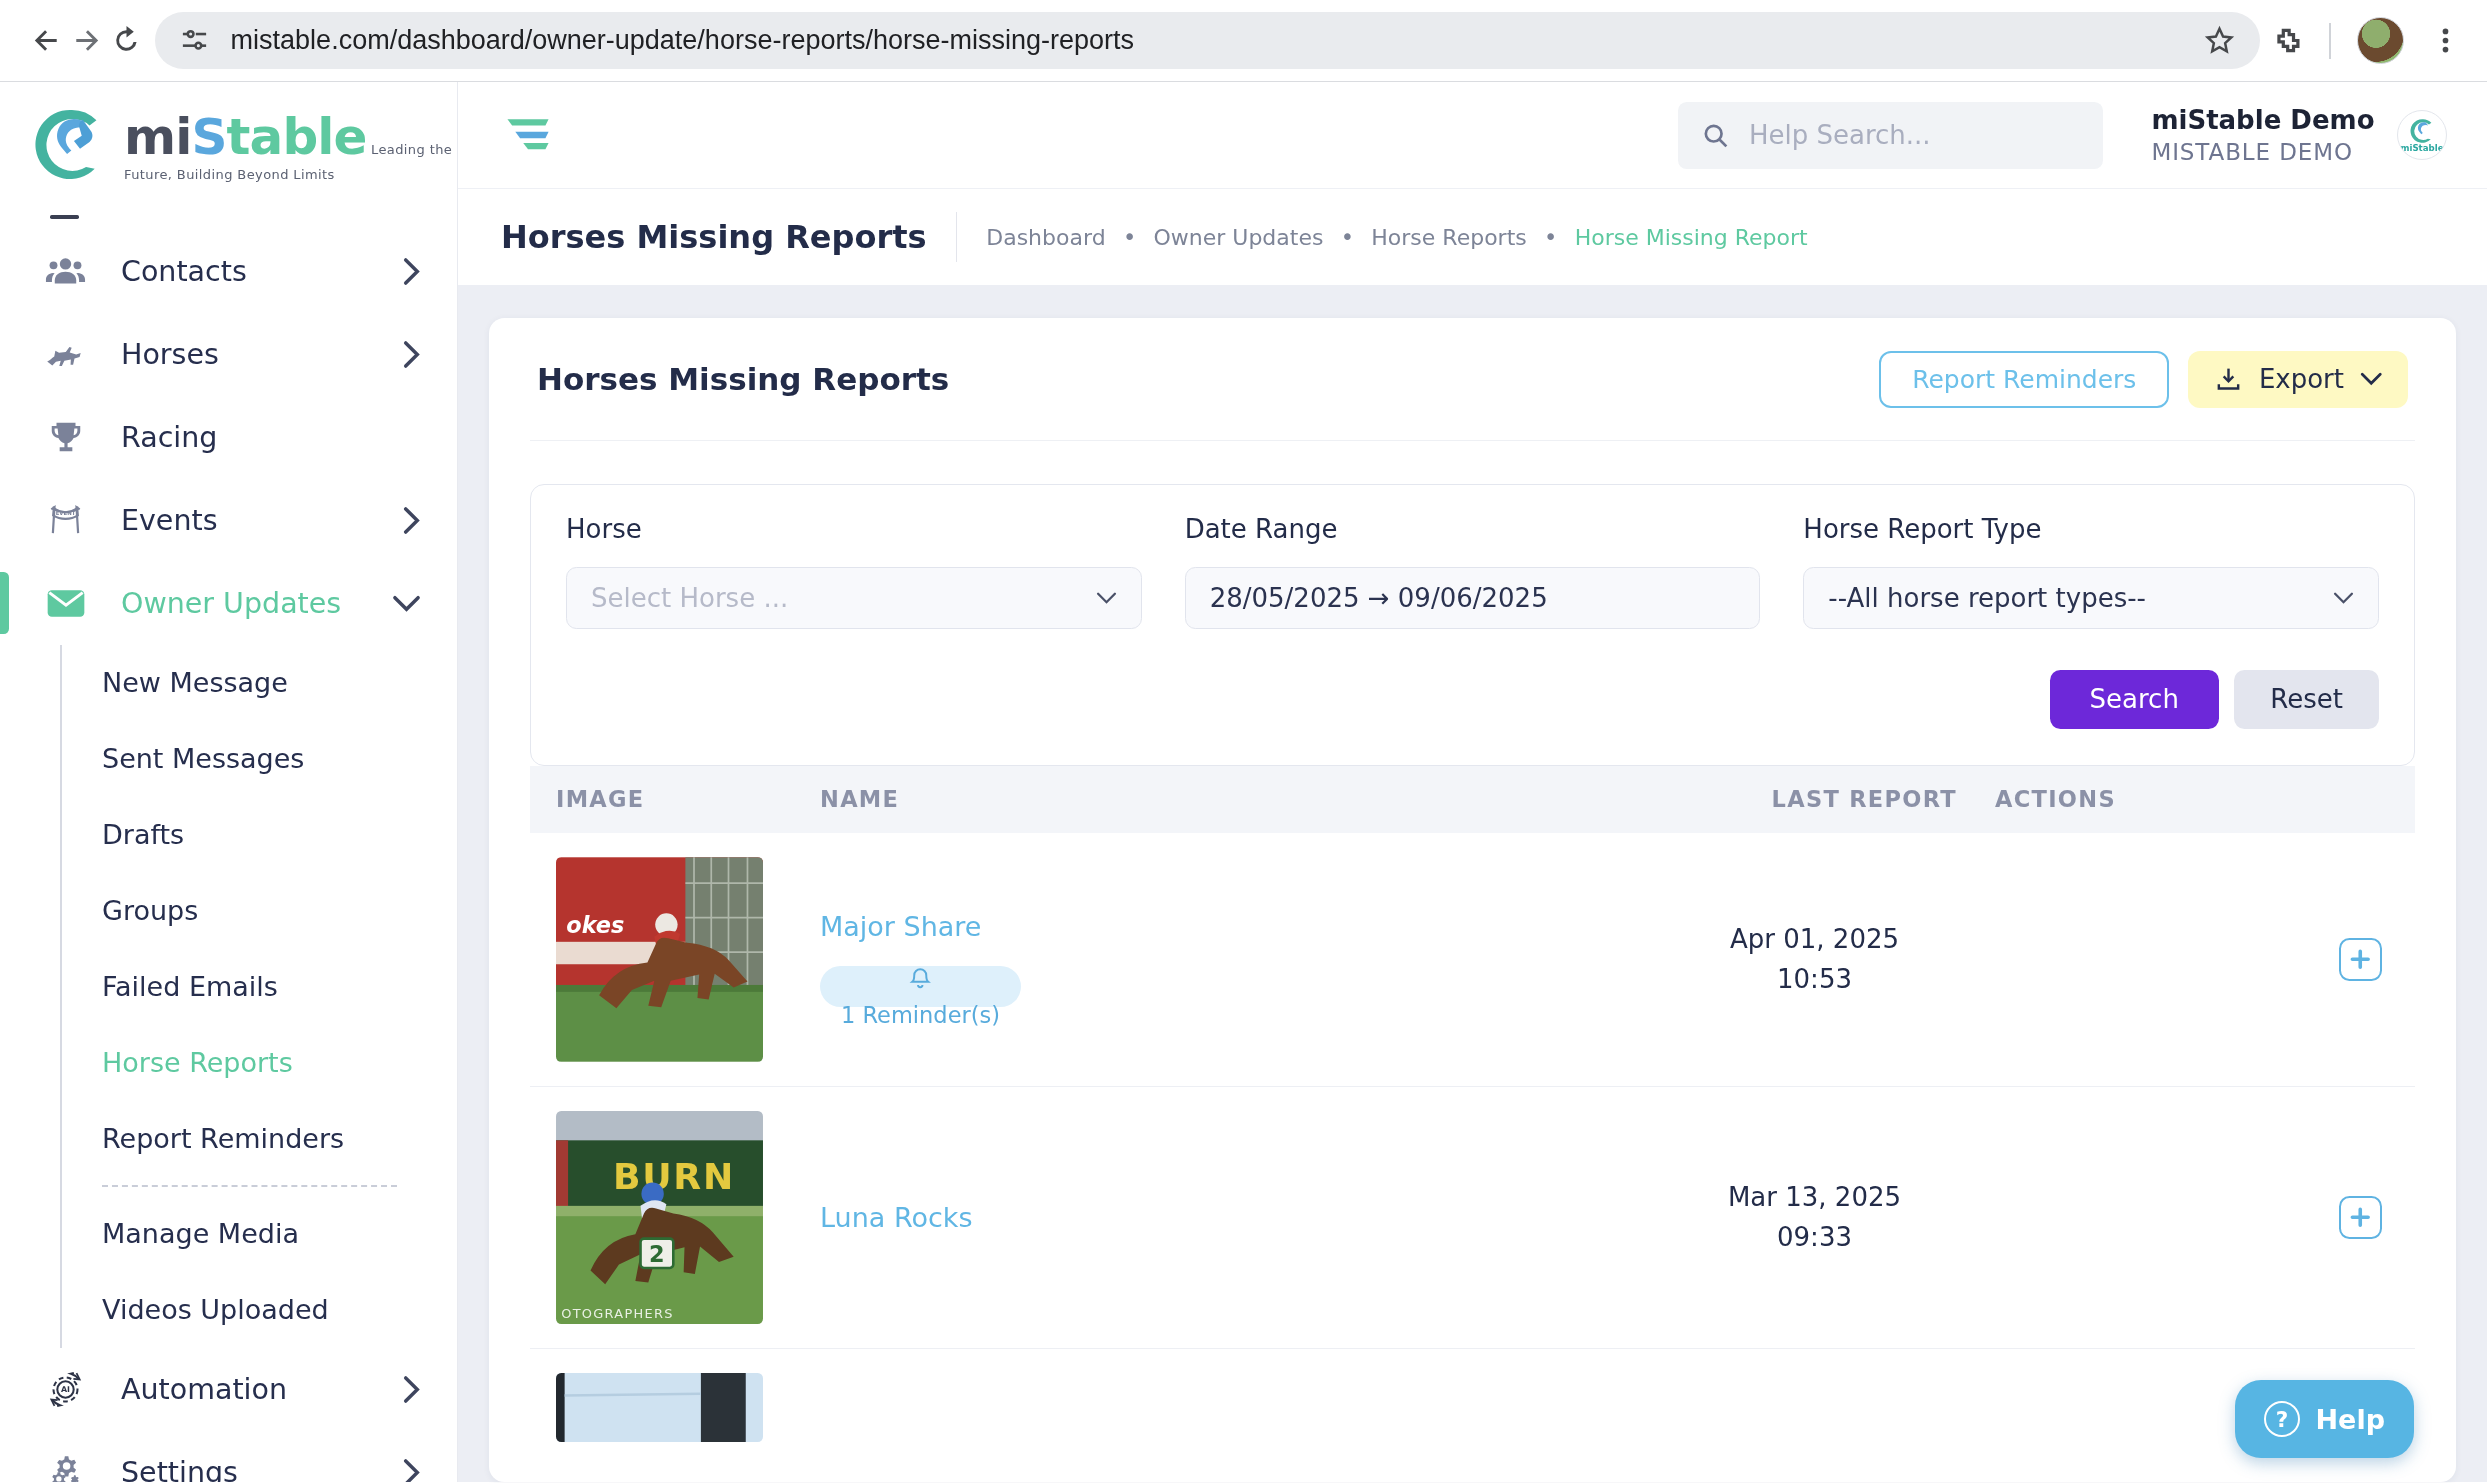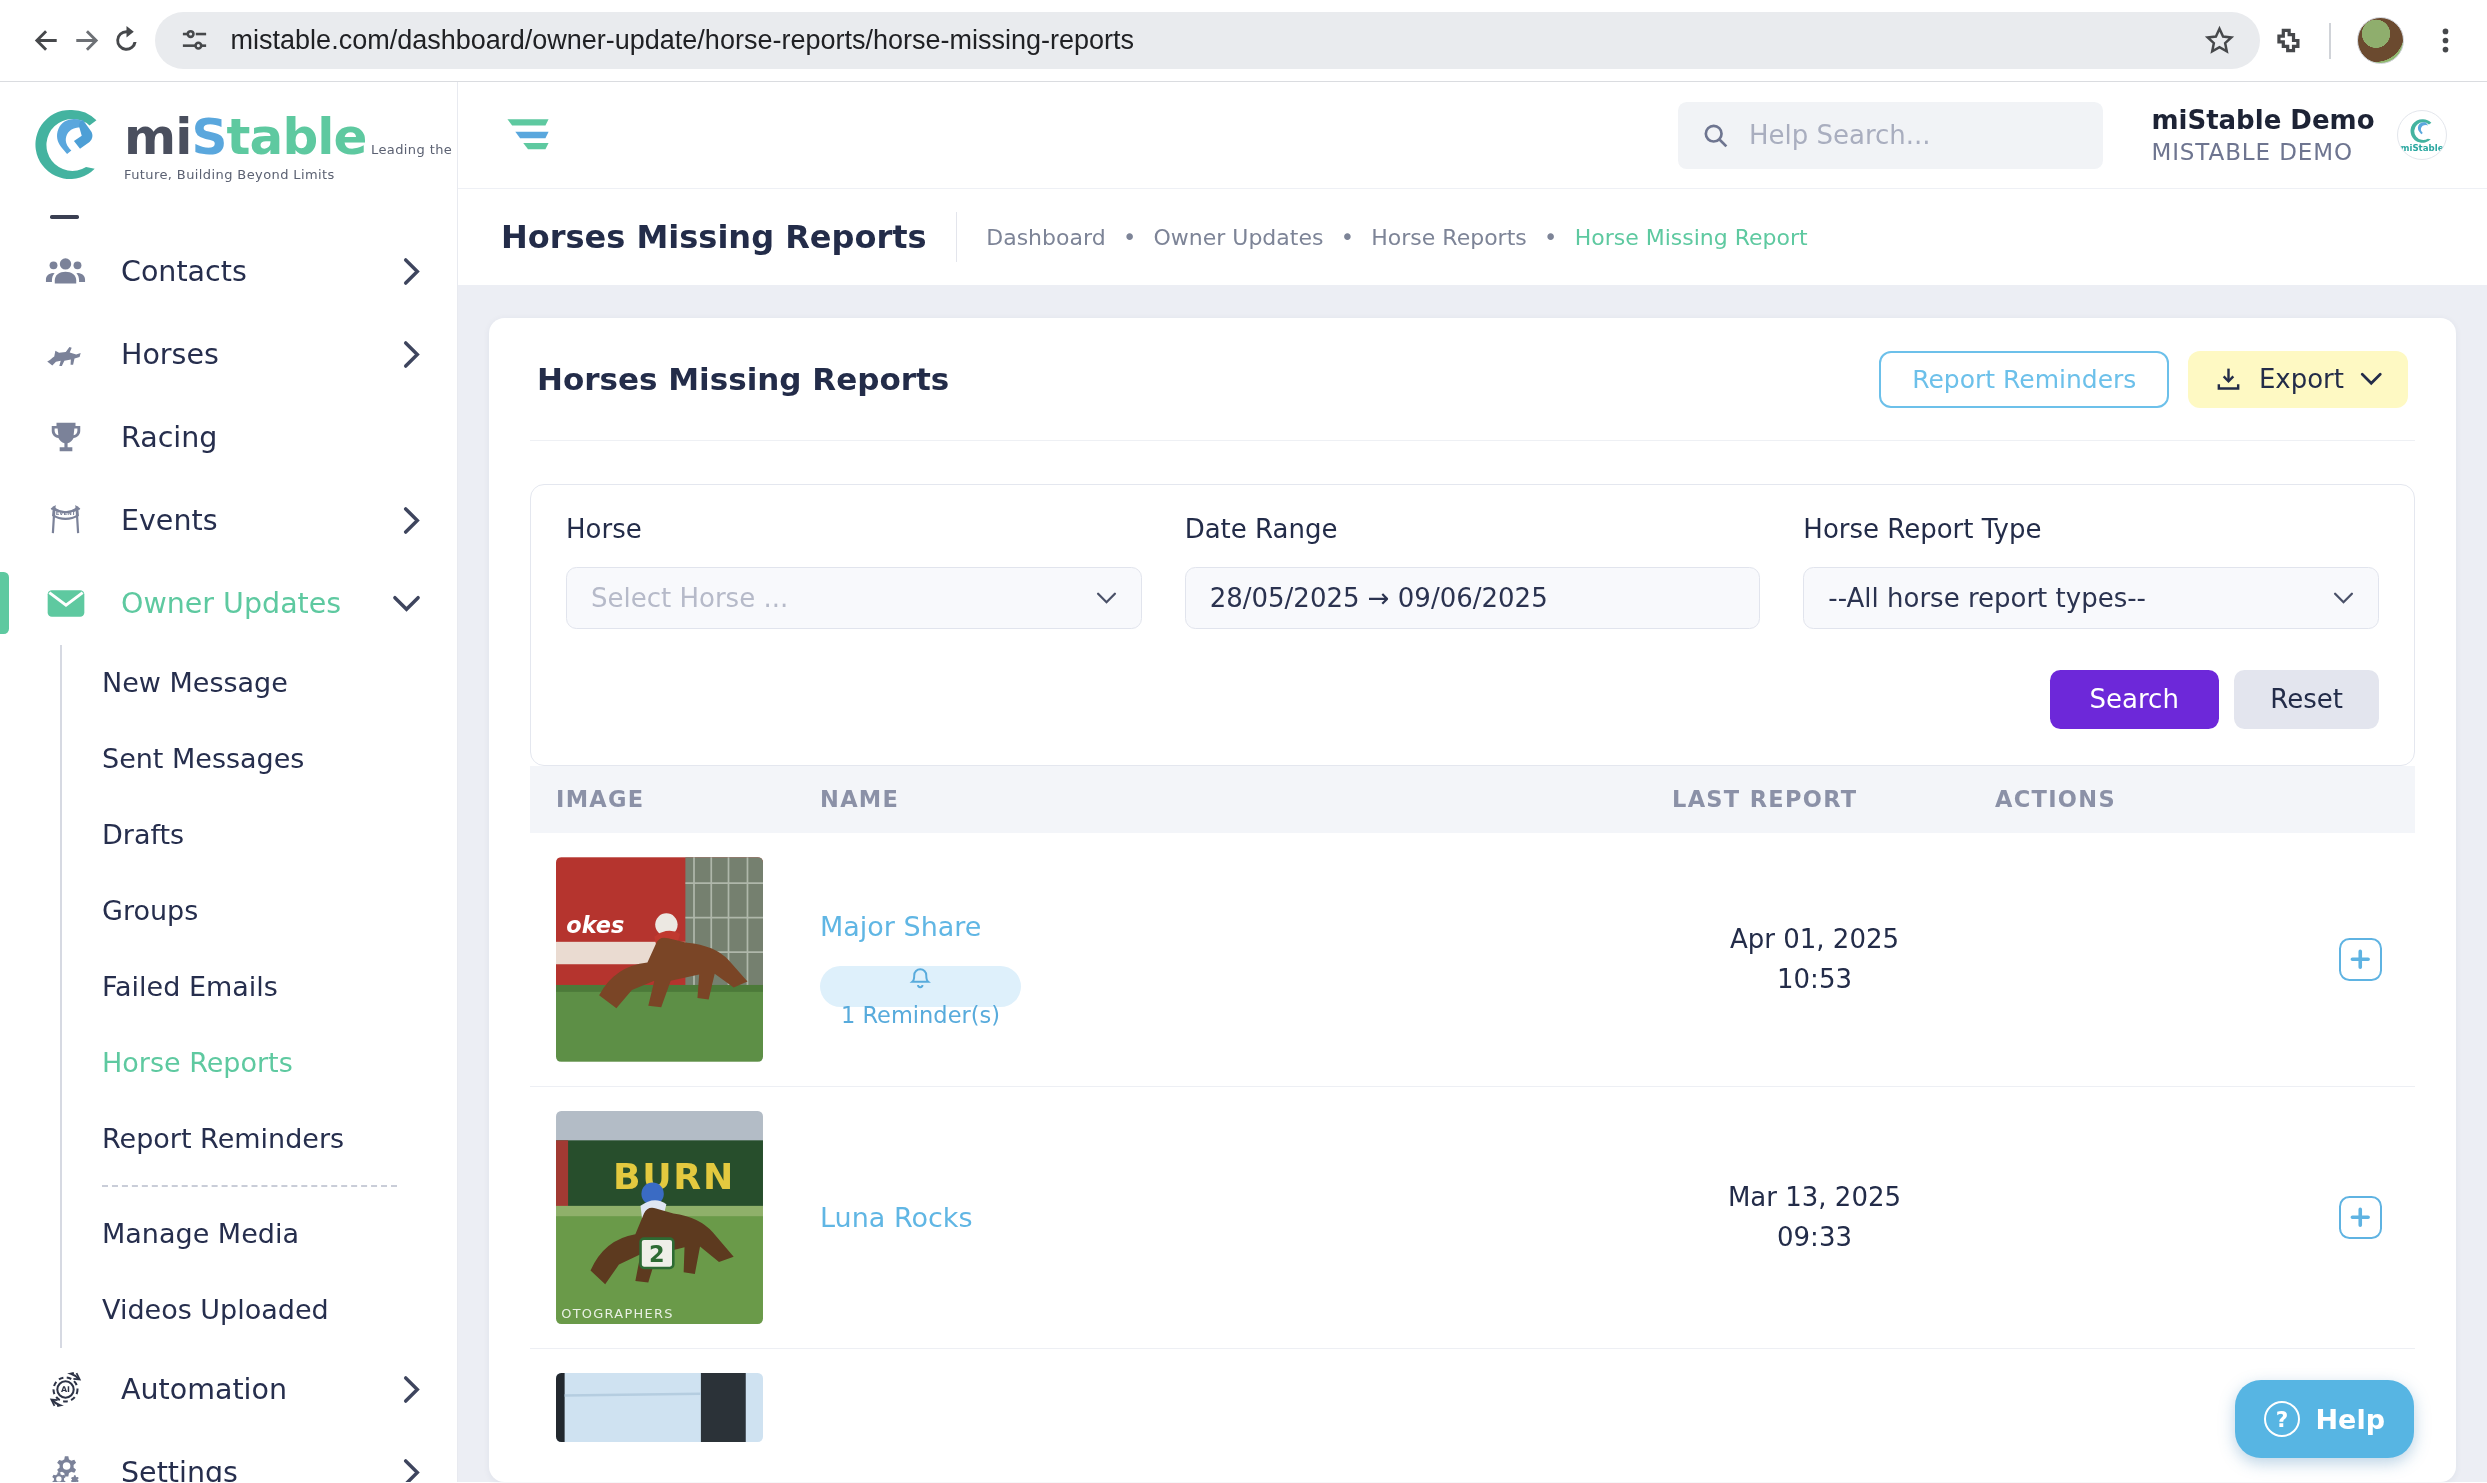--- a/index.html
+++ b/index.html
@@ -79,21 +79,21 @@
   .filter-buttons { margin-top:41px; display:flex; justify-content:flex-end; gap:15.5px; }
   .btn-search { height:59px; padding:0 40px; background:#6d28d9; color:#fff; border-radius:10.4px; font-size:26px; }
   .btn-reset { height:59px; padding:0 36px; background:#e3e5ee; color:#232c49; border-radius:10.4px; font-size:26px; }
 
   .showing { text-align:right; font-size:25px; color:#2b3350; margin:36px 8.6px 22.5px 0; }
 
   .tgrid { display:grid; grid-template-columns:259px 1fr 285px 458px; align-items:center; }
   .thead { height:67px; background:#f3f5f9; color:#8b91a7; font-size:22.5px; font-weight:700; letter-spacing:1.3px; }
   .thead .c-image { padding-left:26px; }
   .thead .c-name { padding-left:31px; }
-  .thead .c-last { text-align:left; }
+  .thead .c-last { text-align:right; }
   .thead .c-actions { padding-left:38px; }
   .trow { border-bottom:1.7px solid #edeff4; }
   .thumb { width:207px; border-radius:5.2px; overflow:hidden; margin:24px 0 24px 26px; display:block; line-height:0; }
   .name-cell { padding-left:31px; }
   .horse-link { font-size:27px; color:#60b6e4; cursor:pointer; display:inline-block; }
   .reminder-badge { display:inline-flex; align-items:center; gap:12px; margin-top:24px; height:41px; padding:0 21px; background:#def0fb; color:#58abdc; border-radius:21px; font-size:22.5px;flex-direction:column; }
   .last-cell { text-align:center; font-size:26px; color:#232c49; line-height:1.55; }
   .actions-cell { display:flex; justify-content:flex-end; padding-right:33px; }
   .plus-btn { width:43px; height:43px; border:2.6px solid #5fb3e2; border-radius:10.4px; background:#fff; color:#5fb3e2; display:flex; align-items:center; justify-content:center; cursor:pointer; }
 

